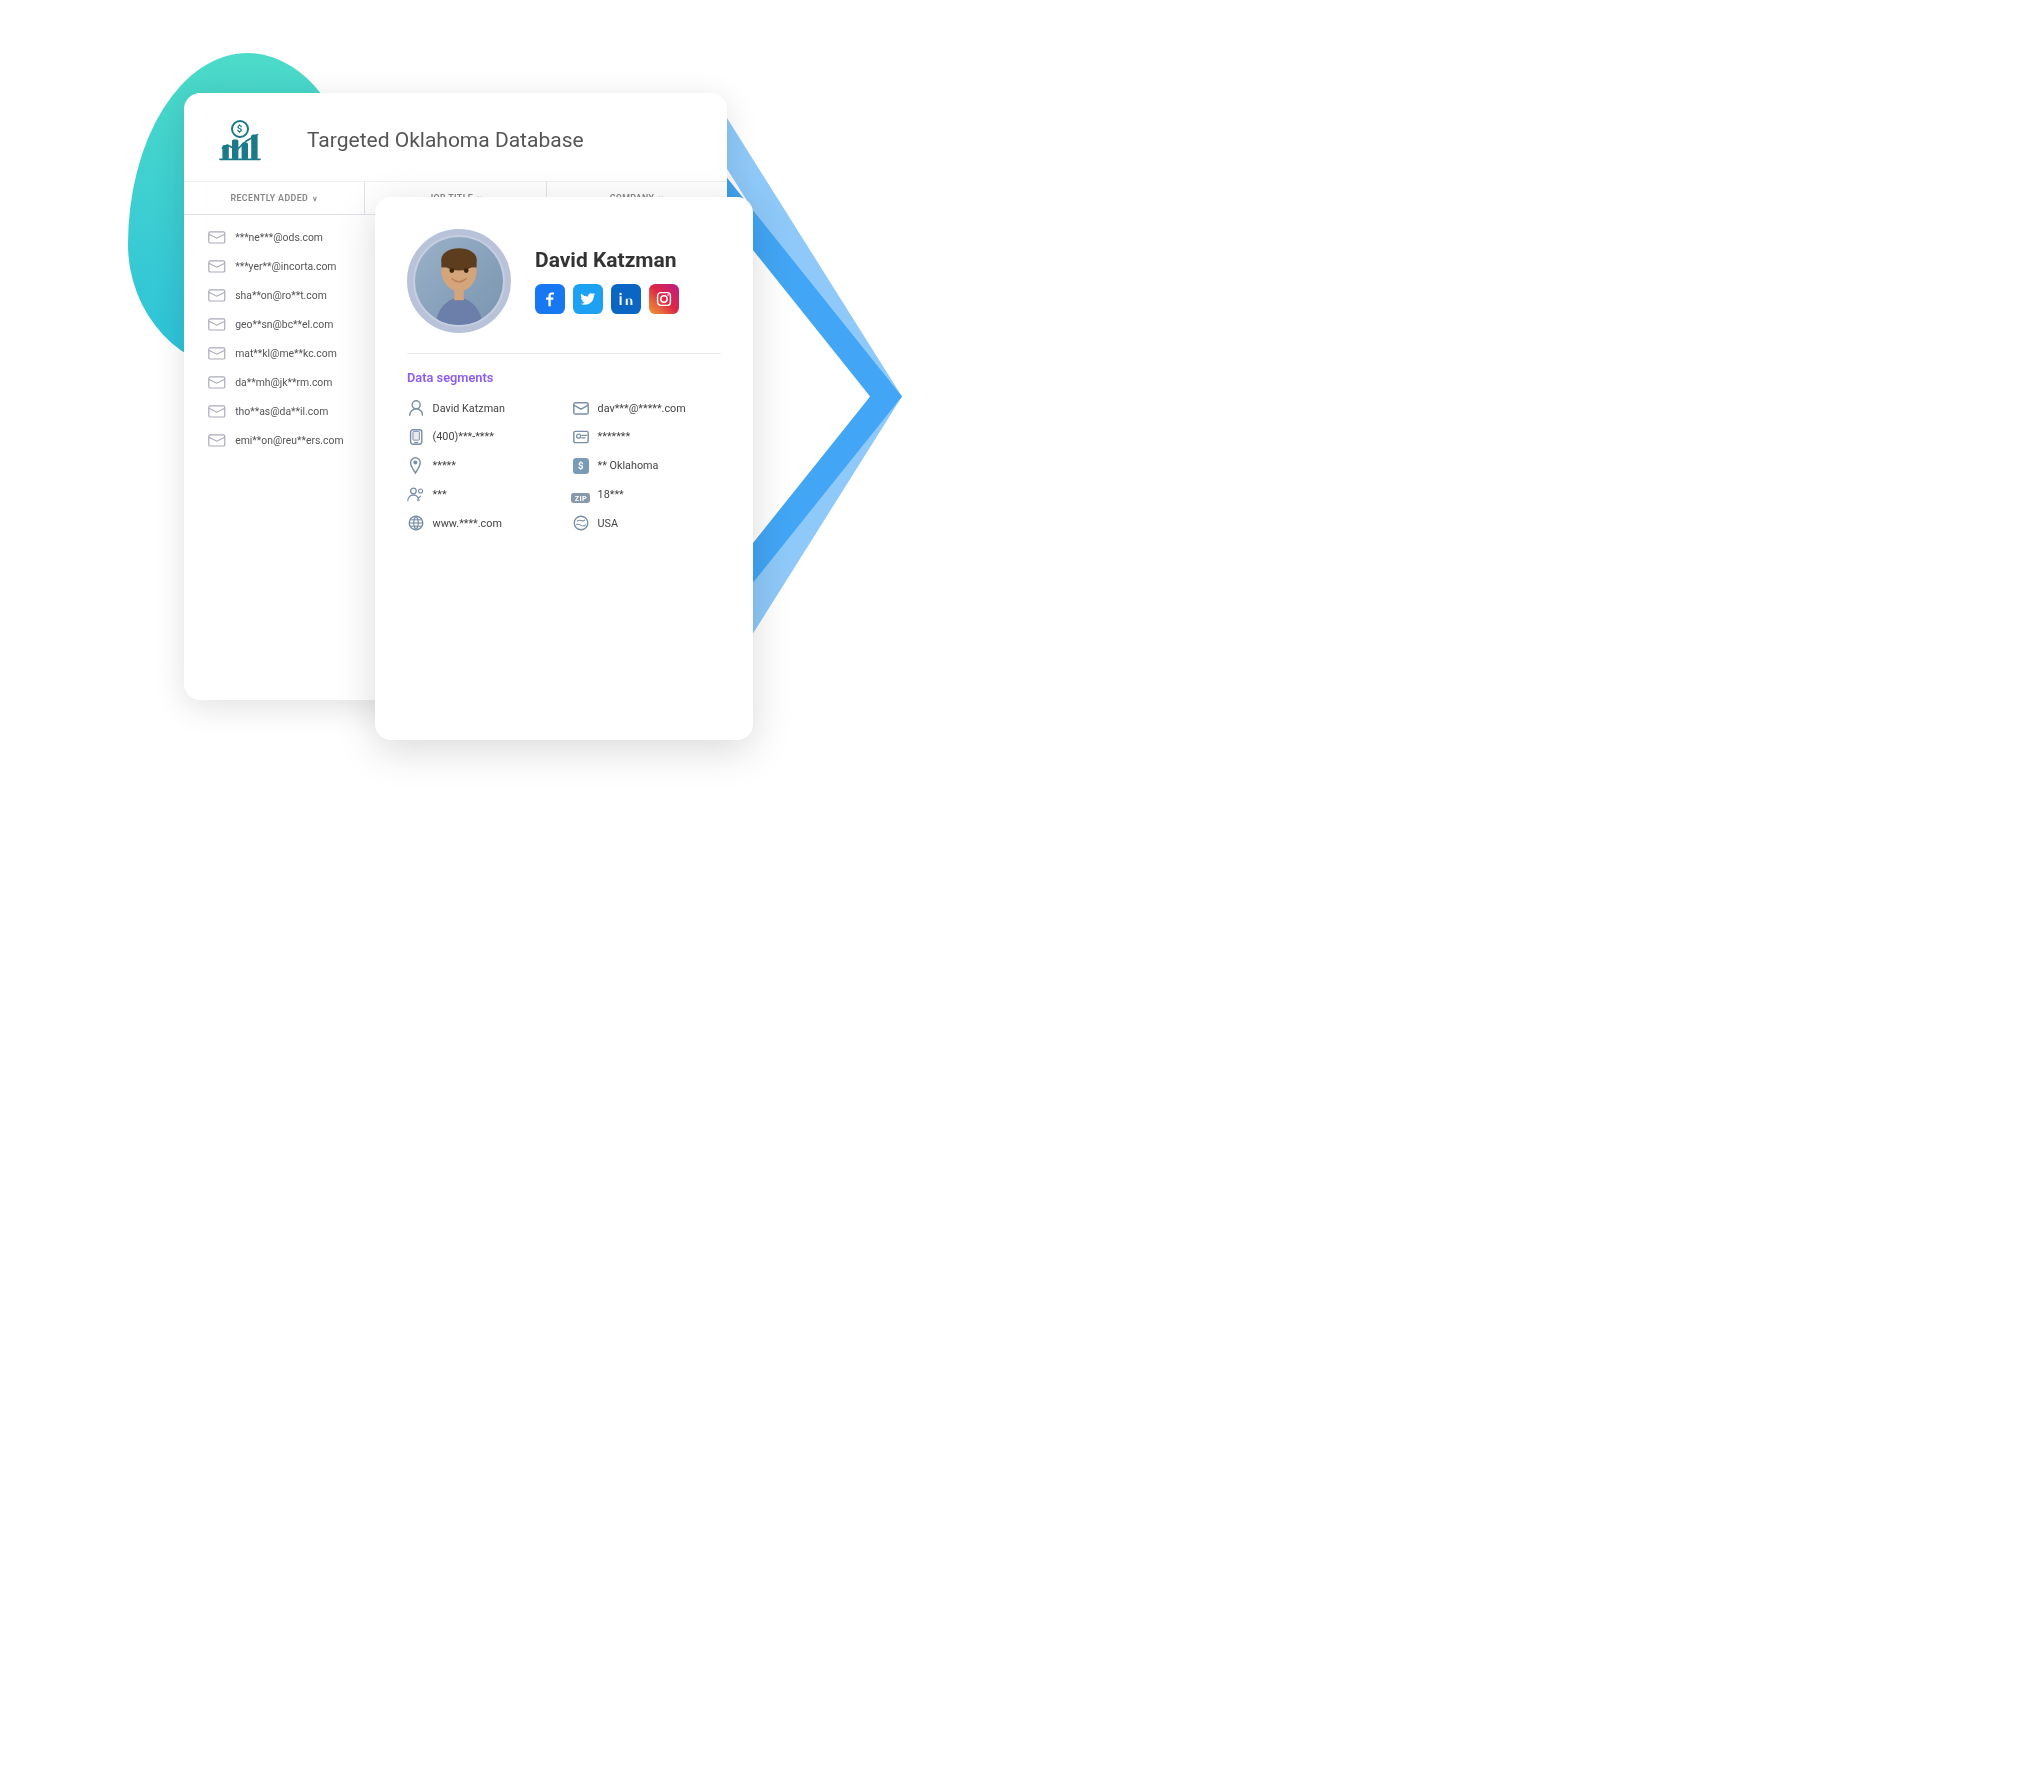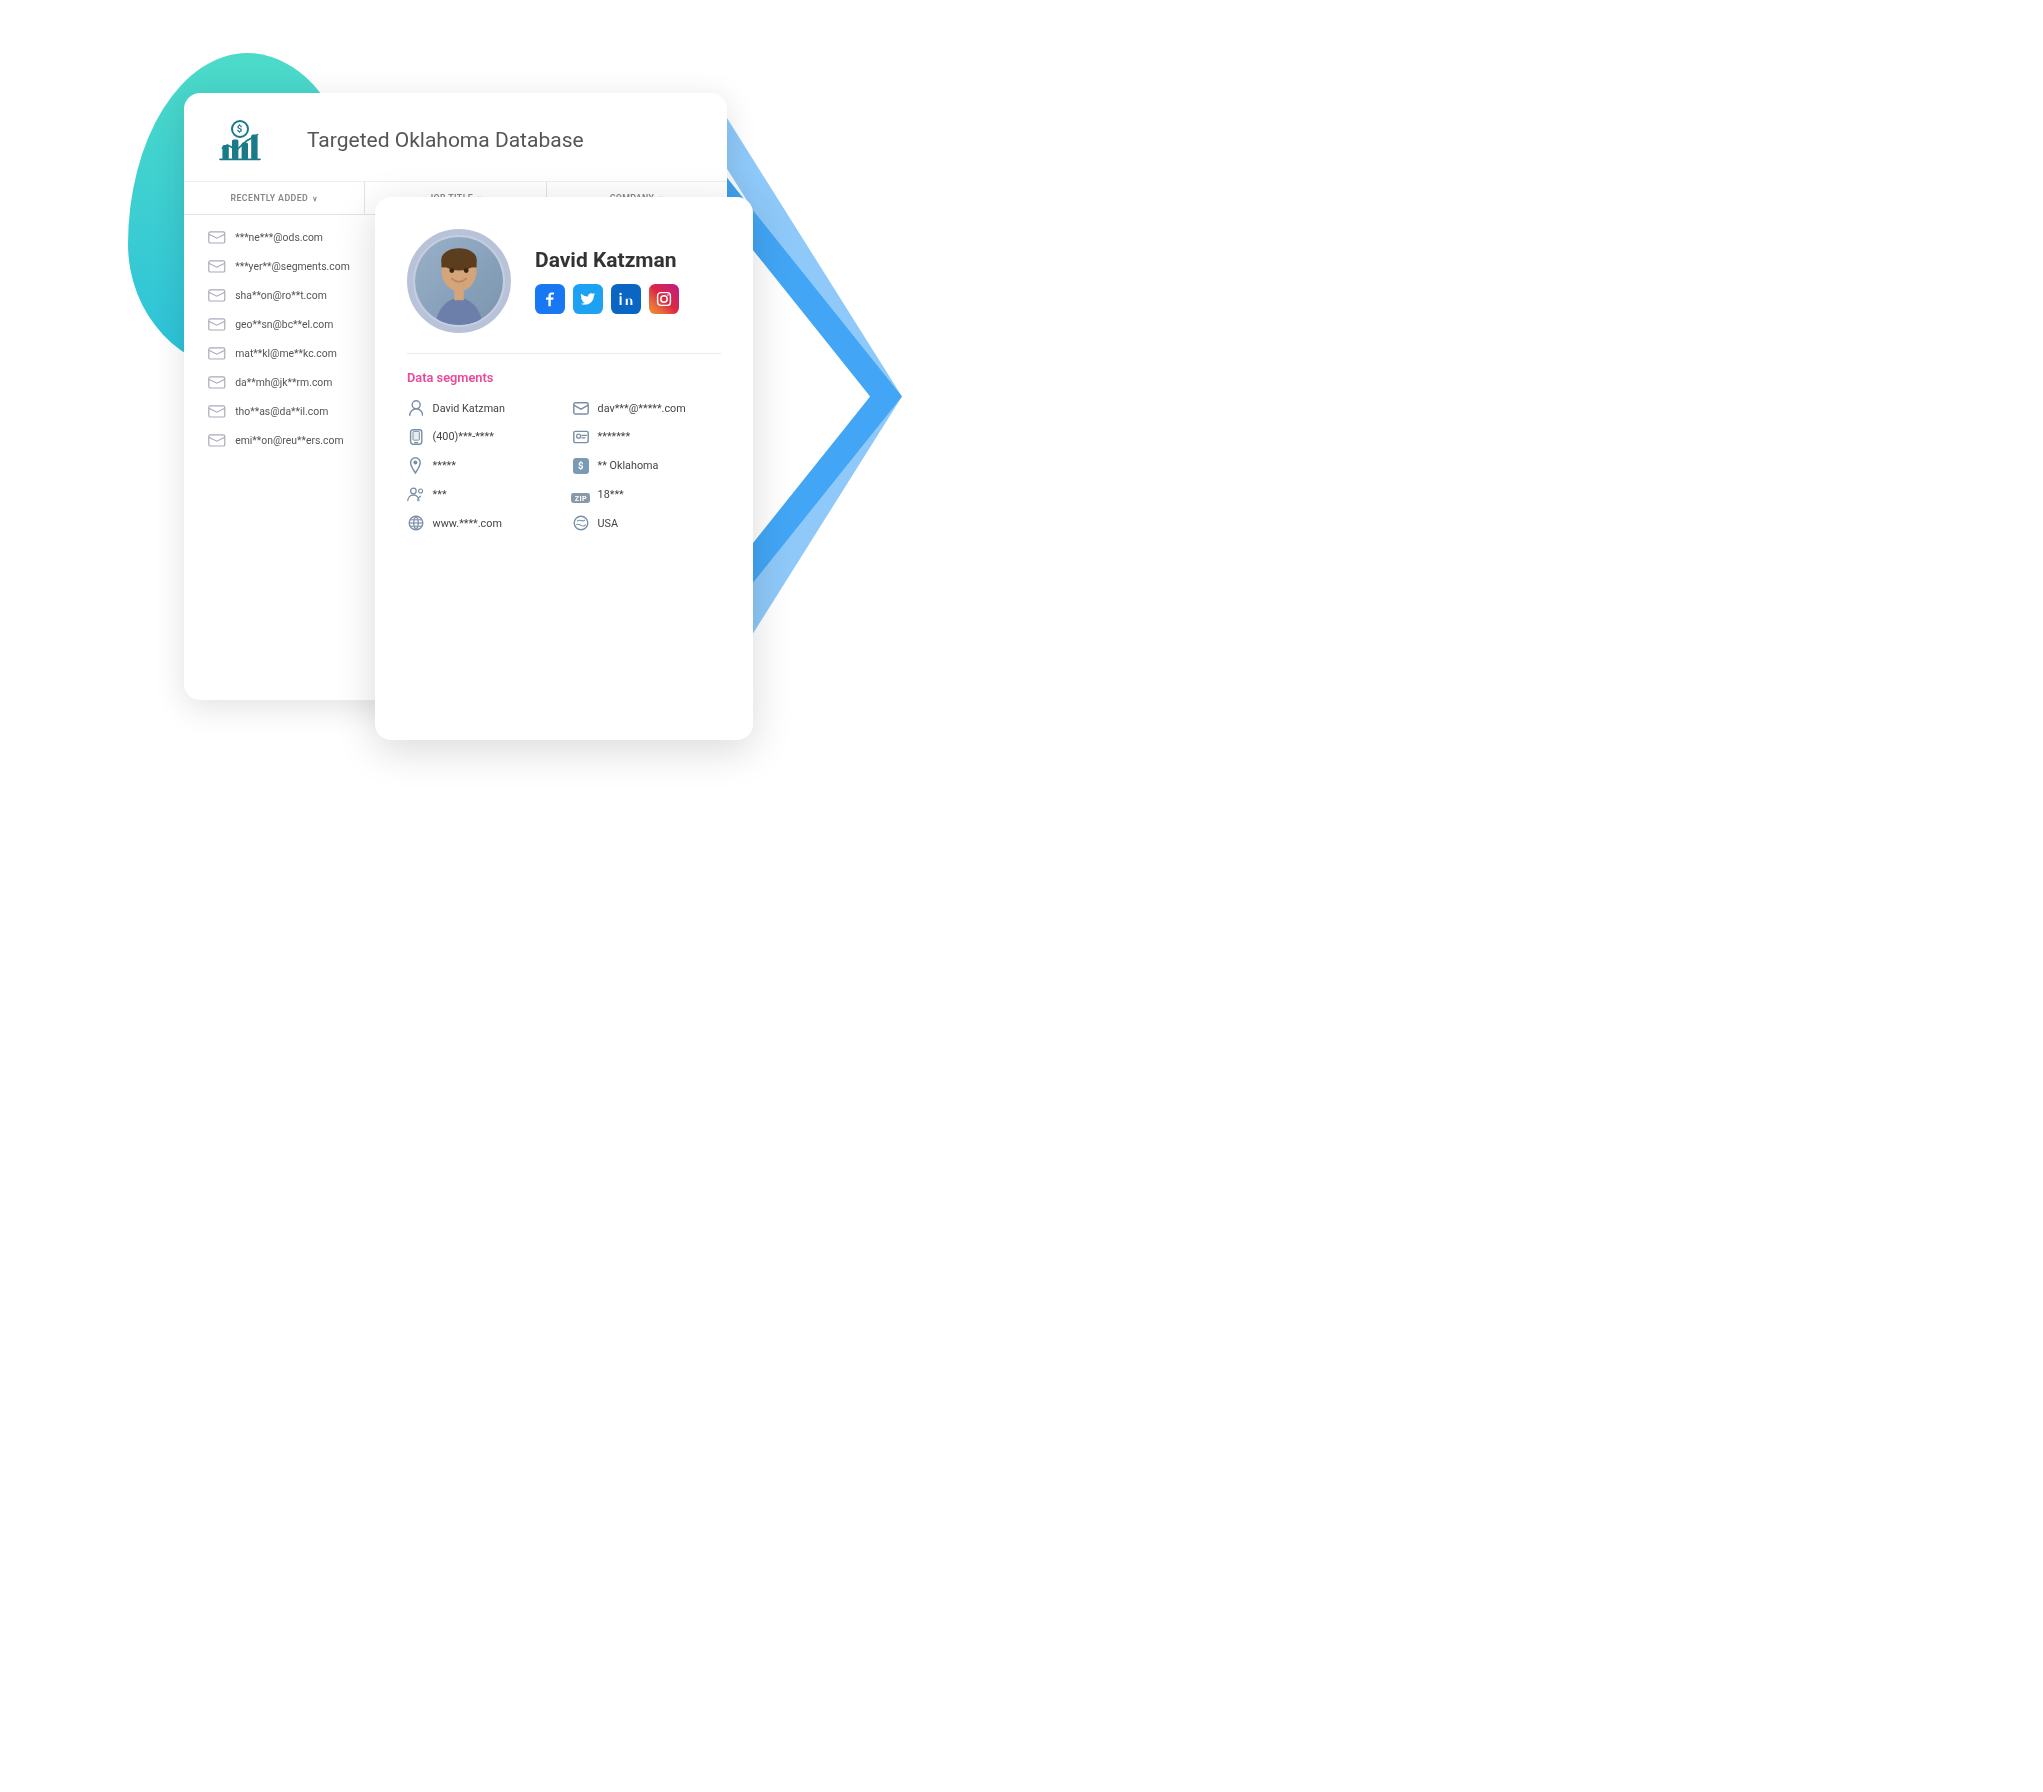--- a/index.html
+++ b/index.html
@@ -180,21 +180,21 @@
       font-weight: 700;
     }
     .social-fb { background: #1877F2; border-radius: 6.4px; }
     .social-tw { background: #1DA1F2; border-radius: 6.4px; }
     .social-li { background: #0A66C2; border-radius: 6.4px; }
     .social-ig { background: linear-gradient(45deg, #f09433 0%, #e6683c 25%, #dc2743 50%, #cc2366 75%, #bc1888 100%); border-radius: 6.4px; }
 
     .data-segments-label {
       font-size: 12.8px;
       font-weight: 600;
-      color: #ec4899;
+      color: #8b5cf6;
       margin-bottom: 14.4px;
     }
 
     .data-grid {
       display: grid;
       grid-template-columns: 1fr 1fr;
       gap: 11.2px 16px;
     }
 
     .data-item {
@@ -326,21 +326,21 @@
           <rect x="1" y="1" width="20" height="14" rx="2" stroke="#aab" stroke-width="1.5" fill="none"></rect>
           <path d="M1 4 L11 9 L21 4" stroke="#aab" stroke-width="1.5" fill="none"></path>
         </svg>
         <span>***ne***@ods.com</span>
       </div>
       <div class="email-item">
         <svg class="email-icon" viewBox="0 0 22 16" fill="none">
           <rect x="1" y="1" width="20" height="14" rx="2" stroke="#aab" stroke-width="1.5" fill="none"></rect>
           <path d="M1 4 L11 9 L21 4" stroke="#aab" stroke-width="1.5" fill="none"></path>
         </svg>
-        <span>***yer**@segments.com</span>
+        <span>***yer**@incorta.com</span>
       </div>
       <div class="email-item">
         <svg class="email-icon" viewBox="0 0 22 16" fill="none">
           <rect x="1" y="1" width="20" height="14" rx="2" stroke="#aab" stroke-width="1.5" fill="none"></rect>
           <path d="M1 4 L11 9 L21 4" stroke="#aab" stroke-width="1.5" fill="none"></path>
         </svg>
         <span>sha**on@ro**t.com</span>
       </div>
       <div class="email-item">
         <svg class="email-icon" viewBox="0 0 22 16" fill="none">

